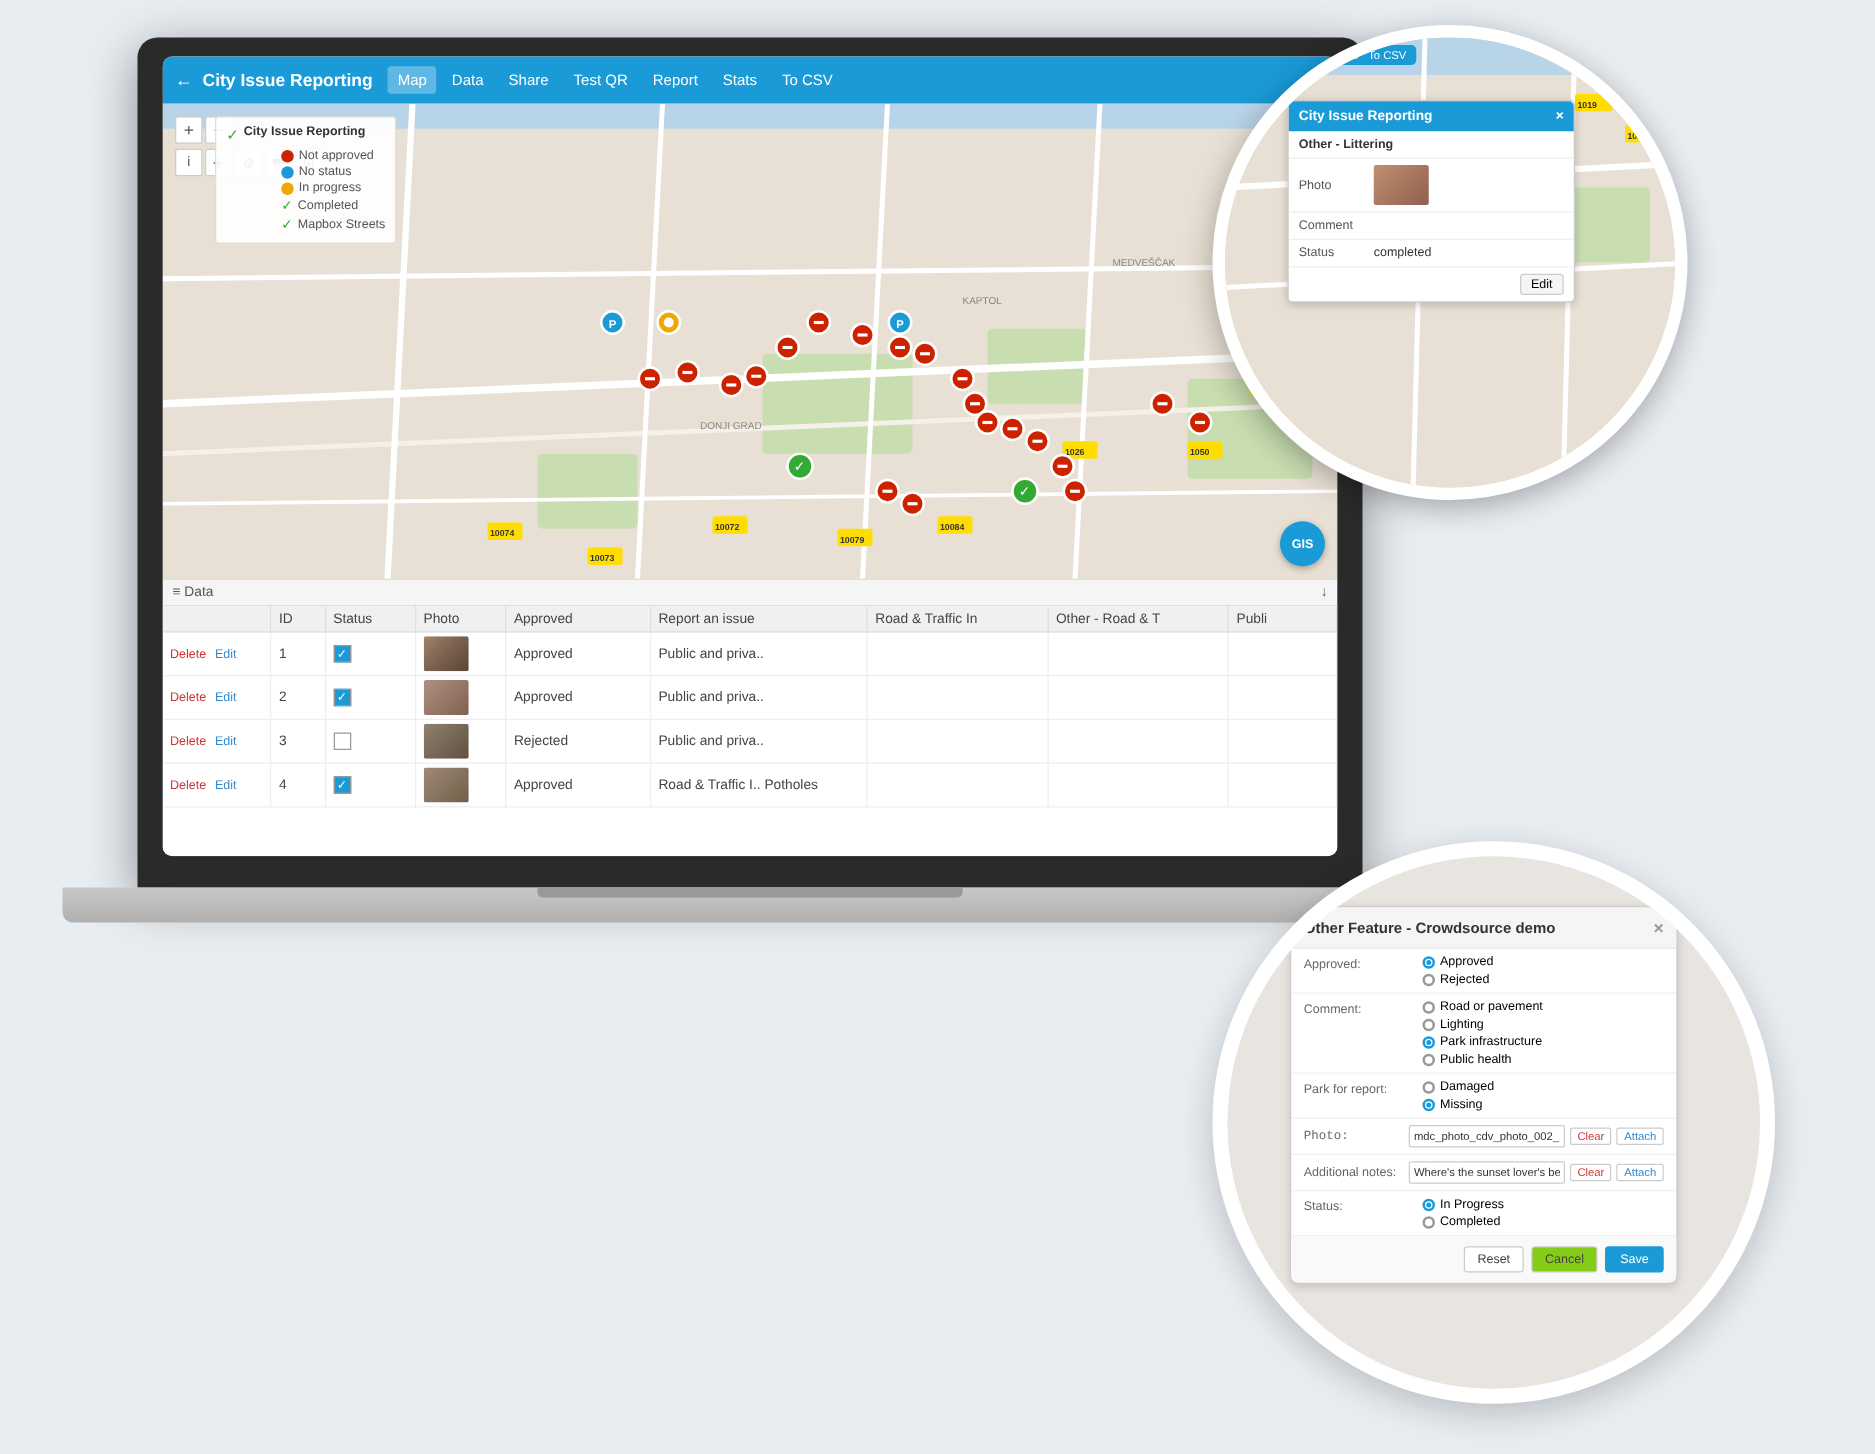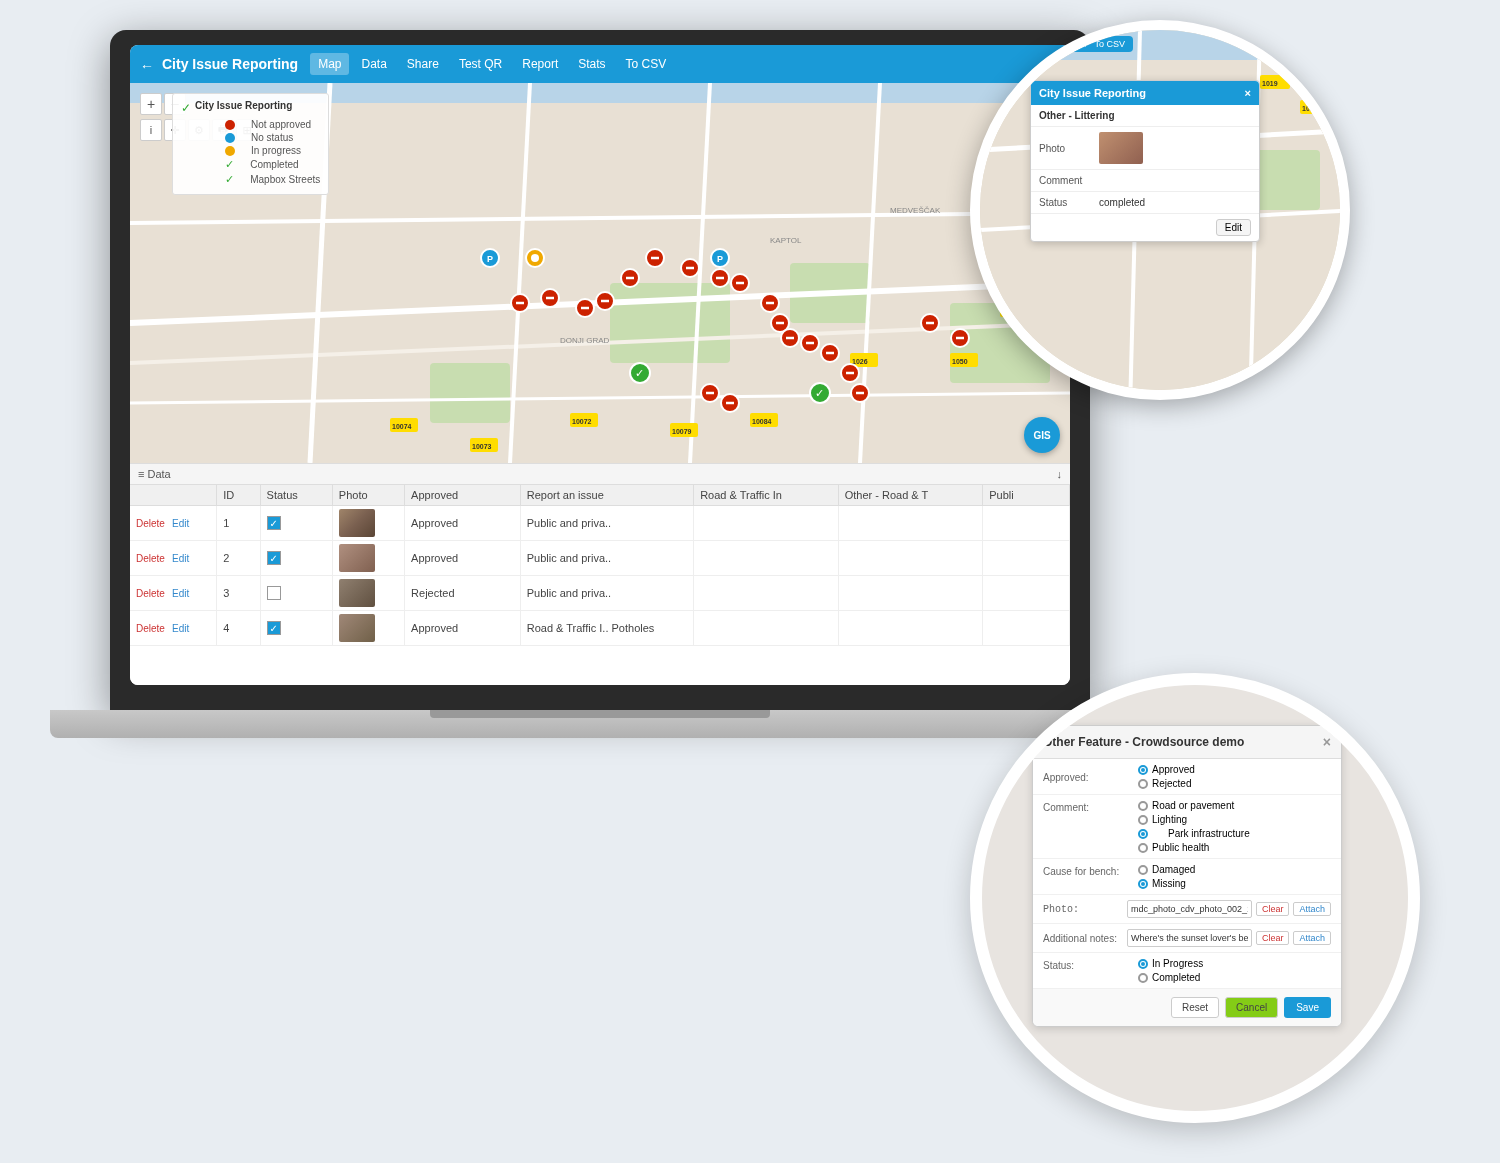--- a/index.html
+++ b/index.html
@@ -167,21 +167,21 @@
     .legend-title {
       font-weight: bold;
       font-size: 10px;
       color: #333;
       margin-bottom: 4px;
     }
 
     .legend-item {
       display: flex;
       align-items: center;
-      gap: 16px;
+      gap: 4px;
       margin-bottom: 2px;
       font-size: 10px;
       color: #555;
       padding-left: 44px;
     }
 
     .legend-dot {
       width: 10px;
       height: 10px;
       border-radius: 50%;
@@ -700,21 +700,21 @@
 
   <div style="position:absolute; bottom:40px; right:80px; width:450px; height:450px; border-radius:50%; overflow:hidden; background:#e8e4e0; border:12px solid #fff; box-shadow:0 8px 28px rgba(0,0,0,0.2); z-index:300;">
 
     <div style="position:absolute; top:40px; left:50px; width:310px; background:#fff; border:1px solid #ccc; border-radius:6px; box-shadow:0 2px 8px rgba(0,0,0,0.15); font-size:11px;">
 
       <div style="background:#f5f5f5; padding:8px 10px; border-bottom:1px solid #ddd; display:flex; justify-content:space-between; align-items:center; font-size:12px; font-weight:bold; color:#333; border-radius:6px 6px 0 0;">
         <span>Other Feature - Crowdsource demo</span>
         <span style="color:#999; cursor:pointer; font-size:14px;">×</span>
       </div>
 
-      <div style="display:flex; padding:5px 10px; align-items:center; border-bottom:1px solid #f0f0f0;">
+      <div style="display:flex; padding:5px 10px; align-items:flex-start; border-bottom:1px solid #f0f0f0;">
         <span style="width:95px; color:#666; font-size:10px; padding-top:2px;">Approved:</span>
         <div style="display:flex; flex-direction:column; gap:3px;">
           <label style="display:flex; align-items:center; gap:4px; font-size:10px; cursor:pointer;">
             <span style="width:10px; height:10px; border-radius:50%; border:2px solid #1a9ad7; display:inline-block; position:relative; flex-shrink:0;">
               <span style="width:4px; height:4px; background:#1a9ad7; border-radius:50%; position:absolute; top:1px; left:1px;"></span>
             </span>
             <span>Approved</span>
           </label>
           <label style="display:flex; align-items:center; gap:4px; font-size:10px; cursor:pointer;">
             <span style="width:10px; height:10px; border-radius:50%; border:2px solid #999; display:inline-block; flex-shrink:0;"></span>
@@ -727,35 +727,35 @@
         <span style="width:95px; color:#666; font-size:10px; padding-top:2px;">Comment:</span>
         <div style="display:flex; flex-direction:column; gap:3px;">
           <label style="display:flex; align-items:center; gap:4px; font-size:10px; cursor:pointer;">
             <span style="width:10px; height:10px; border-radius:50%; border:2px solid #999; display:inline-block; flex-shrink:0;"></span>
             <span>Road or pavement</span>
           </label>
           <label style="display:flex; align-items:center; gap:4px; font-size:10px; cursor:pointer;">
             <span style="width:10px; height:10px; border-radius:50%; border:2px solid #999; display:inline-block; flex-shrink:0;"></span>
             <span>Lighting</span>
           </label>
-          <label style="display:flex; align-items:center; gap:20px; font-size:10px; cursor:pointer;">
+          <label style="display:flex; align-items:center; gap:4px; font-size:10px; cursor:pointer;">
             <span style="width:10px; height:10px; border-radius:50%; border:2px solid #1a9ad7; display:inline-block; position:relative; flex-shrink:0;">
               <span style="width:4px; height:4px; background:#1a9ad7; border-radius:50%; position:absolute; top:1px; left:1px;"></span>
             </span>
             <span>Park infrastructure</span>
           </label>
           <label style="display:flex; align-items:center; gap:4px; font-size:10px; cursor:pointer;">
             <span style="width:10px; height:10px; border-radius:50%; border:2px solid #999; display:inline-block; flex-shrink:0;"></span>
             <span>Public health</span>
           </label>
         </div>
       </div>
 
       <div style="display:flex; padding:5px 10px; align-items:flex-start; border-bottom:1px solid #f0f0f0;">
-        <span style="width:95px; color:#666; font-size:10px; padding-top:2px;">Cause for bench:</span>
+        <span style="width:95px; color:#666; font-size:10px; padding-top:2px;">Park for report:</span>
         <div style="display:flex; flex-direction:column; gap:3px;">
           <label style="display:flex; align-items:center; gap:4px; font-size:10px; cursor:pointer;">
             <span style="width:10px; height:10px; border-radius:50%; border:2px solid #999; display:inline-block; flex-shrink:0;"></span>
             <span>Damaged</span>
           </label>
           <label style="display:flex; align-items:center; gap:4px; font-size:10px; cursor:pointer;">
             <span style="width:10px; height:10px; border-radius:50%; border:2px solid #1a9ad7; display:inline-block; position:relative; flex-shrink:0;">
               <span style="width:4px; height:4px; background:#1a9ad7; border-radius:50%; position:absolute; top:1px; left:1px;"></span>
             </span>
             <span>Missing</span>

